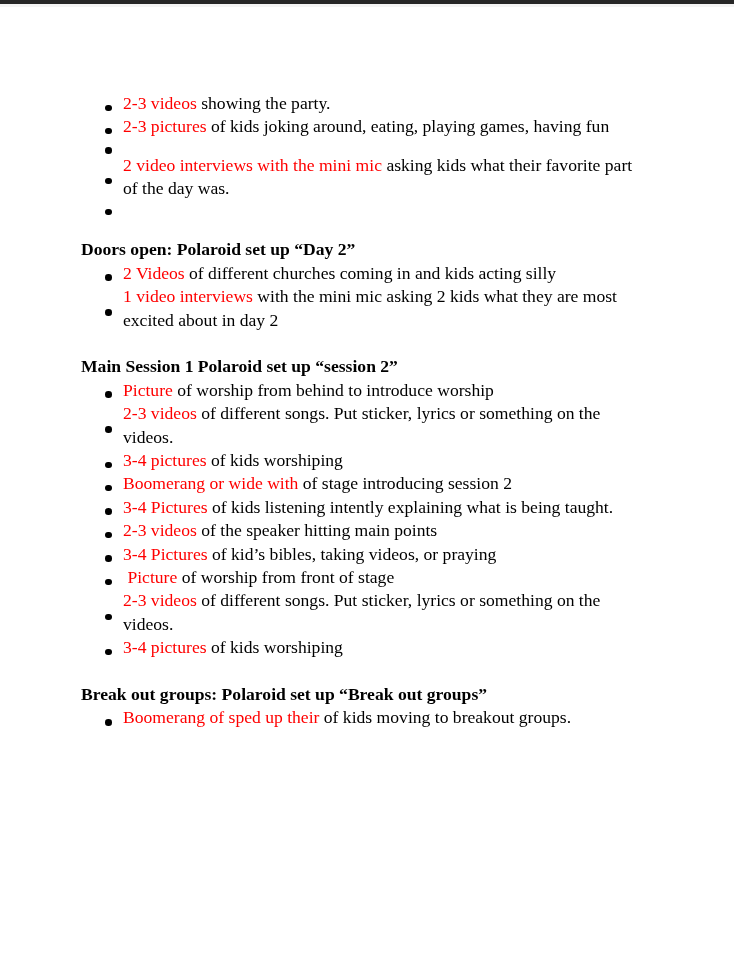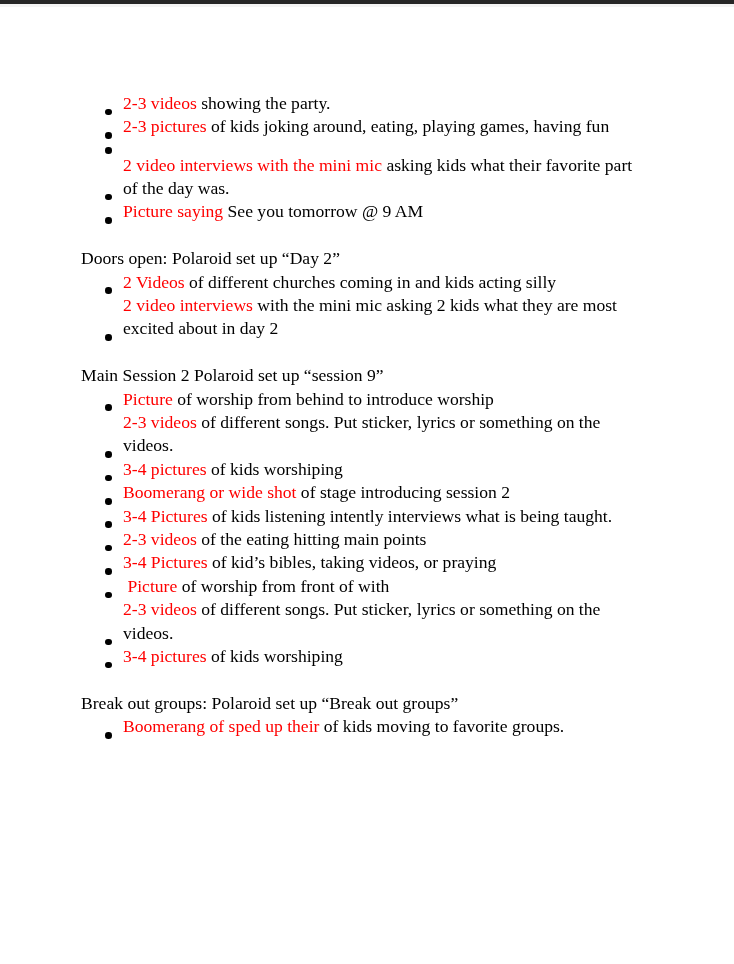--- a/index.html
+++ b/index.html
@@ -29,27 +29,28 @@
     font-family: "Liberation Serif", serif;
     font-size: 17.6px;
     line-height: 23.4px;
     color: #000000;
   }
   .section + .section {
     margin-top: 23.4px;
   }
   .heading {
     white-space: pre-wrap;
+    font-weight: bold;
   }
   .bullet-list {
     padding-left: 24px;
   }
   .bullet-row {
     display: flex;
-    align-items: flex-end;
+    align-items: center;
   }
   .dot {
     flex: none;
     width: 18px;
     padding-top: 8.2px;
   }
   .dot::before {
     content: "";
     display: block;
     width: 6.5px;
@@ -84,85 +85,84 @@
           </div>
           <div class="bullet-row">
             <span class="dot"></span>
           </div>
           <div class="bullet-row">
             <span class="dot"></span>
             <span class="bullet-text"><span class="seg-red">2 video interviews with the mini mic</span><span class="seg-black"> asking kids what their favorite part of the day was.</span></span>
           </div>
           <div class="bullet-row">
             <span class="dot"></span>
-            <span class="bullet-text"><span class="seg-red">Picture saying</span><span class="seg-black"> See you tomorrow @ 9 AM</span></span>
           </div>
         </div>
       </div>
       <div class="section">
         <div class="heading">Doors open: Polaroid set up “Day 2”</div>
         <div class="bullet-list">
           <div class="bullet-row">
             <span class="dot"></span>
             <span class="bullet-text"><span class="seg-red">2 Videos</span><span class="seg-black"> of different churches coming in and kids acting silly</span></span>
           </div>
           <div class="bullet-row">
             <span class="dot"></span>
-            <span class="bullet-text"><span class="seg-red">2 video interviews</span><span class="seg-black"> with the mini mic asking 2 kids what they are most excited about in day 2</span></span>
+            <span class="bullet-text"><span class="seg-red">1 video interviews</span><span class="seg-black"> with the mini mic asking 2 kids what they are most excited about in day 2</span></span>
           </div>
         </div>
       </div>
       <div class="section">
-        <div class="heading">Main Session 2 Polaroid set up “session 9”</div>
+        <div class="heading">Main Session 1 Polaroid set up “session 2”</div>
         <div class="bullet-list">
           <div class="bullet-row">
             <span class="dot"></span>
             <span class="bullet-text"><span class="seg-red">Picture</span><span class="seg-black"> of worship from behind to introduce worship</span></span>
           </div>
           <div class="bullet-row">
             <span class="dot"></span>
             <span class="bullet-text"><span class="seg-red">2-3 videos</span><span class="seg-black"> of different songs. Put sticker, lyrics or something on the videos.</span></span>
           </div>
           <div class="bullet-row">
             <span class="dot"></span>
             <span class="bullet-text"><span class="seg-red">3-4 pictures</span><span class="seg-black"> of kids worshiping</span></span>
           </div>
           <div class="bullet-row">
             <span class="dot"></span>
-            <span class="bullet-text"><span class="seg-red">Boomerang or wide shot</span><span class="seg-black"> of stage introducing session 2</span></span>
+            <span class="bullet-text"><span class="seg-red">Boomerang or wide with</span><span class="seg-black"> of stage introducing session 2</span></span>
           </div>
           <div class="bullet-row">
             <span class="dot"></span>
-            <span class="bullet-text"><span class="seg-red">3-4 Pictures</span><span class="seg-black"> of kids listening intently interviews what is being taught.</span></span>
+            <span class="bullet-text"><span class="seg-red">3-4 Pictures</span><span class="seg-black"> of kids listening intently explaining what is being taught.</span></span>
           </div>
           <div class="bullet-row">
             <span class="dot"></span>
-            <span class="bullet-text"><span class="seg-red">2-3 videos</span><span class="seg-black"> of the eating hitting main points</span></span>
+            <span class="bullet-text"><span class="seg-red">2-3 videos</span><span class="seg-black"> of the speaker hitting main points</span></span>
           </div>
           <div class="bullet-row">
             <span class="dot"></span>
             <span class="bullet-text"><span class="seg-red">3-4 Pictures</span><span class="seg-black"> of kid’s bibles, taking videos, or praying</span></span>
           </div>
           <div class="bullet-row">
             <span class="dot"></span>
-            <span class="bullet-text"><span class="seg-red"> Picture</span><span class="seg-black"> of worship from front of with</span></span>
+            <span class="bullet-text"><span class="seg-red"> Picture</span><span class="seg-black"> of worship from front of stage</span></span>
           </div>
           <div class="bullet-row">
             <span class="dot"></span>
             <span class="bullet-text"><span class="seg-red">2-3 videos</span><span class="seg-black"> of different songs. Put sticker, lyrics or something on the videos.</span></span>
           </div>
           <div class="bullet-row">
             <span class="dot"></span>
             <span class="bullet-text"><span class="seg-red">3-4 pictures</span><span class="seg-black"> of kids worshiping</span></span>
           </div>
         </div>
       </div>
       <div class="section">
         <div class="heading">Break out groups: Polaroid set up “Break out groups”</div>
         <div class="bullet-list">
           <div class="bullet-row">
             <span class="dot"></span>
-            <span class="bullet-text"><span class="seg-red">Boomerang of sped up their</span><span class="seg-black"> of kids moving to favorite groups.</span></span>
+            <span class="bullet-text"><span class="seg-red">Boomerang of sped up their</span><span class="seg-black"> of kids moving to breakout groups.</span></span>
           </div>
         </div>
       </div>
     </div>
 </div>
 
 </body></html>

